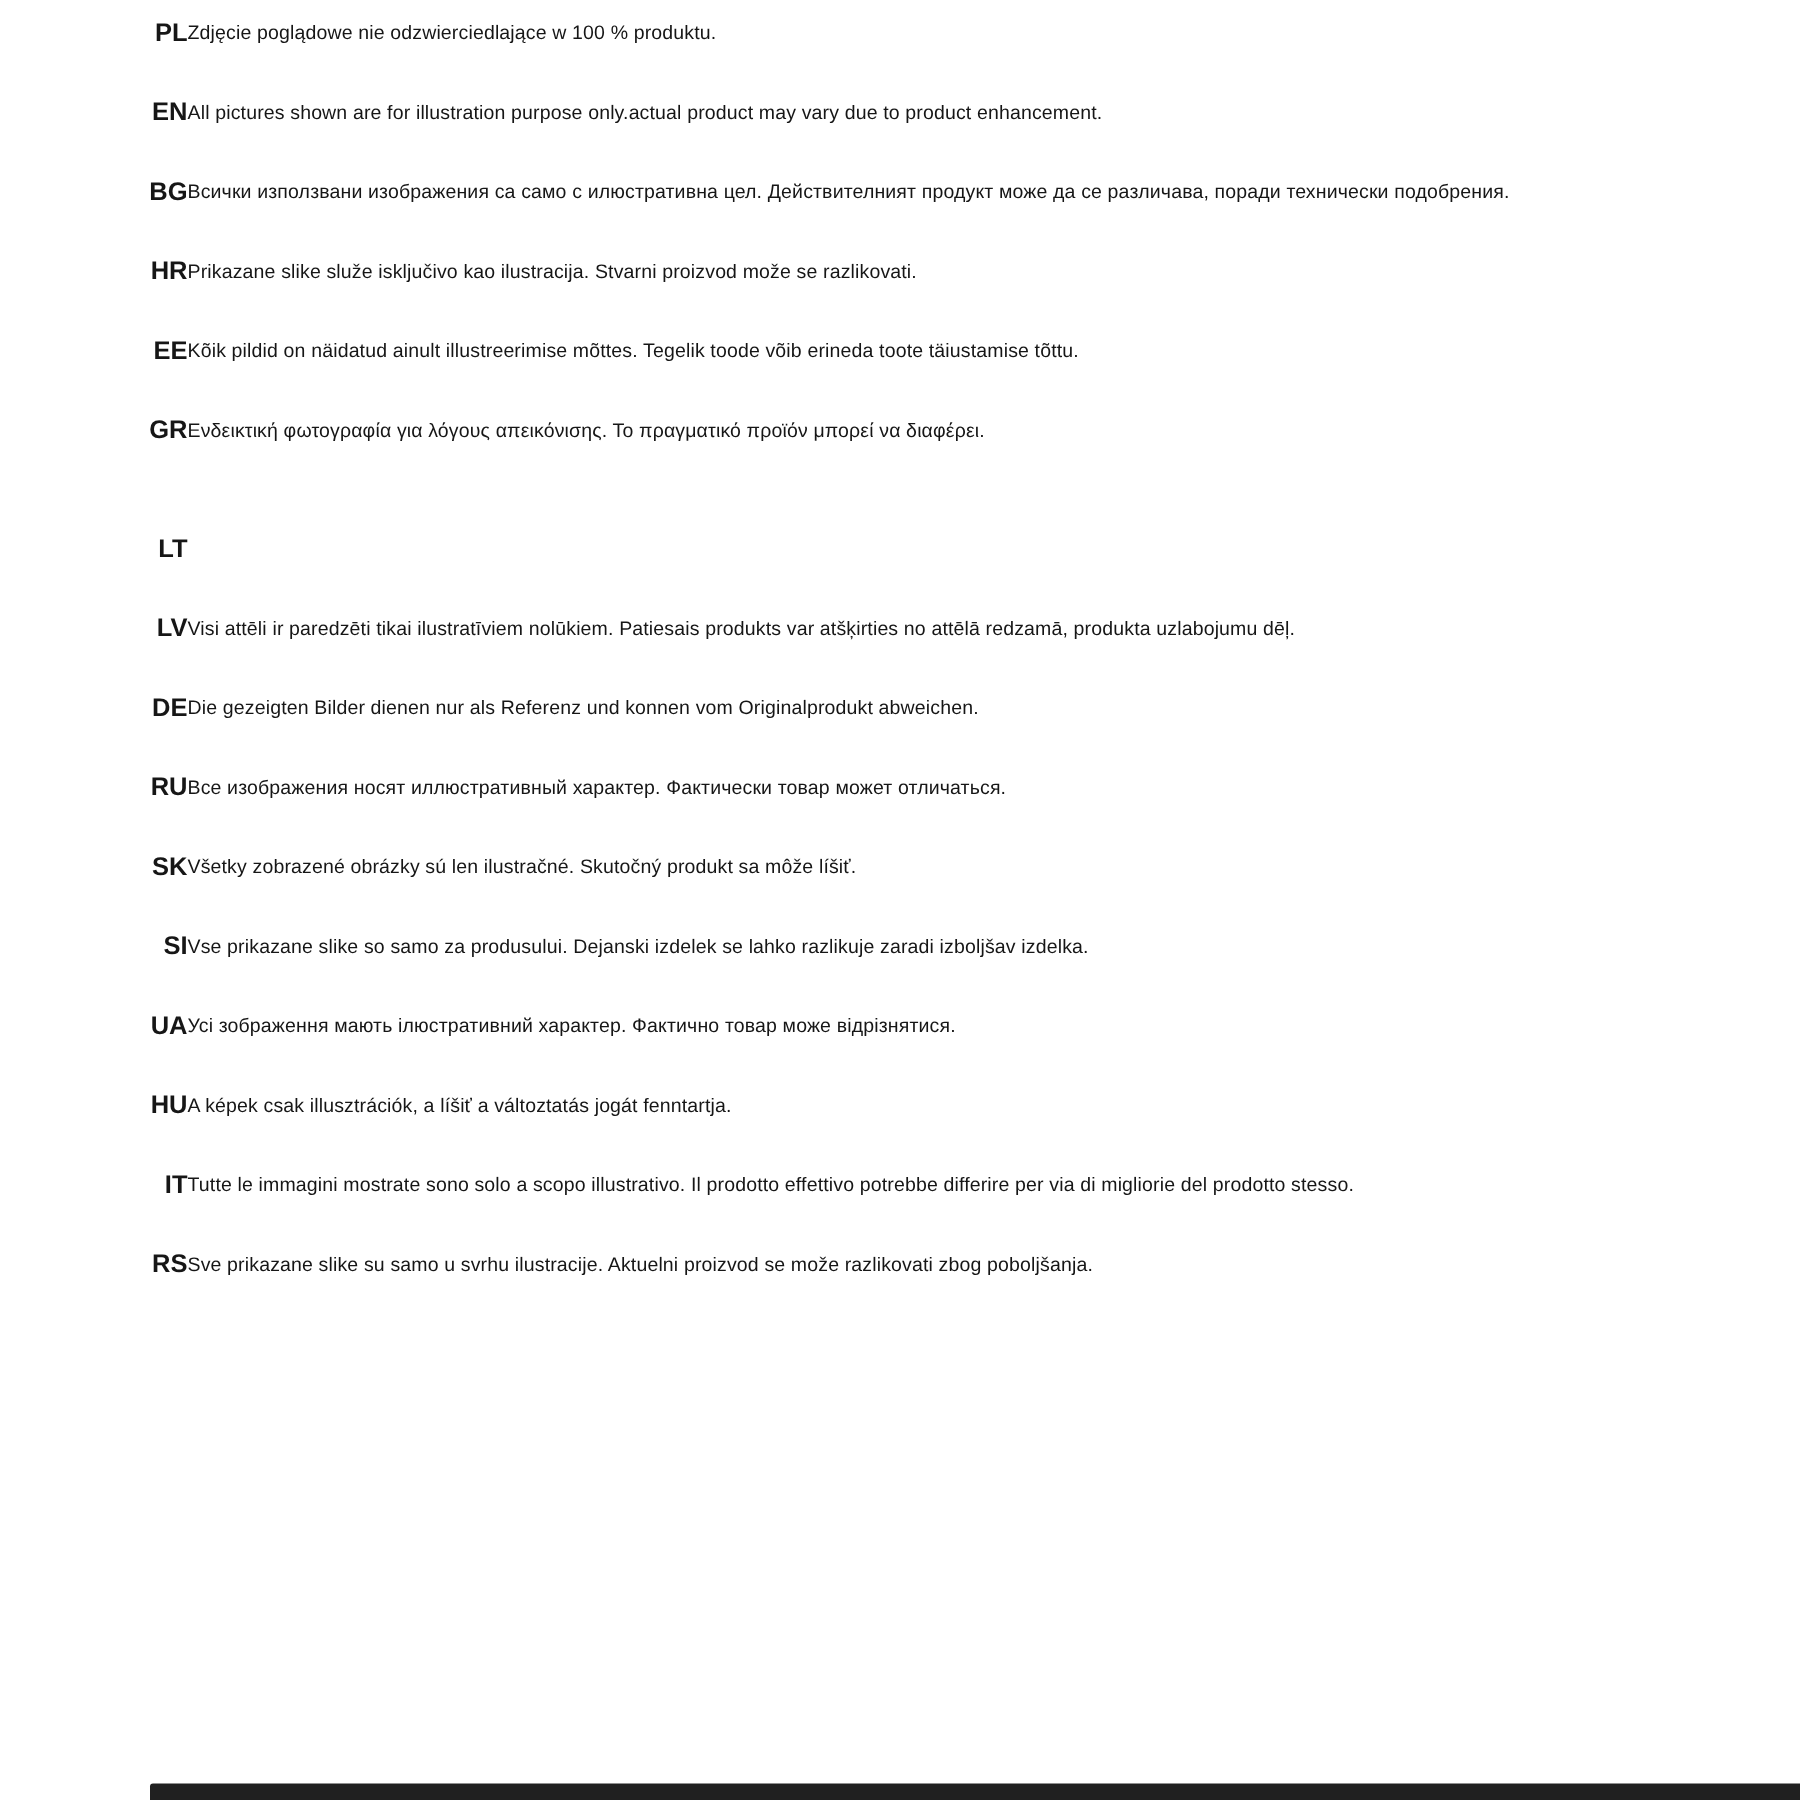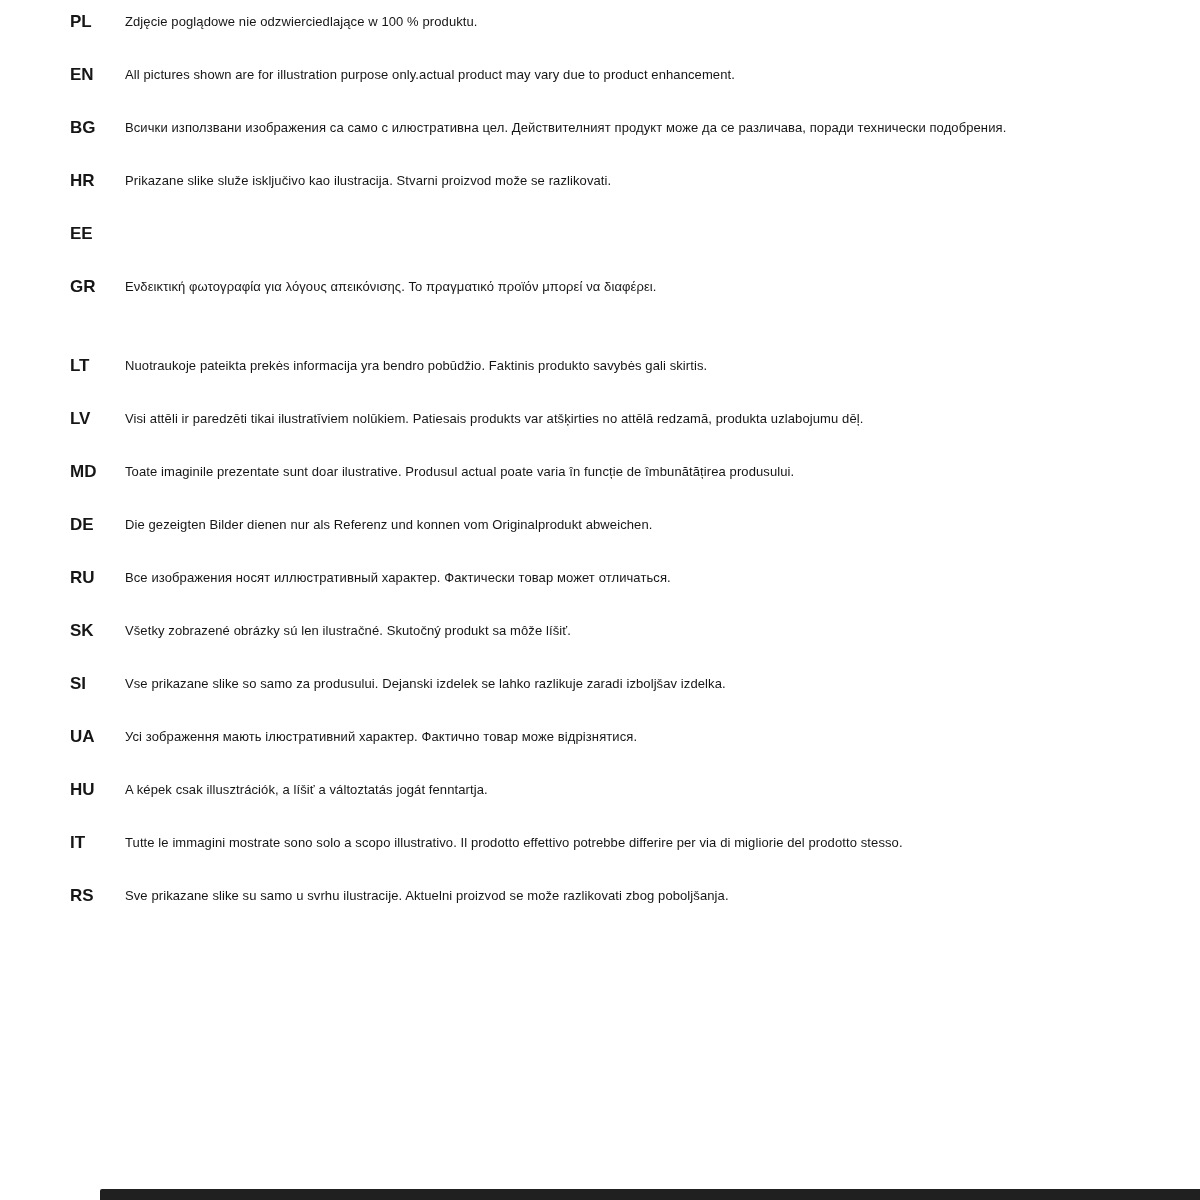--- a/index.html
+++ b/index.html
@@ -11,20 +11,21 @@
     position: relative;
     width: 1200px;
     height: 1200px;
     background: #ffffff;
     overflow: hidden;
     font-family: "Liberation Sans", sans-serif;
     color: #161616;
   }
   .list {
     padding: 8px 60px 0 70px;
+    text-align: right;
   }
   .row {
     display: flex;
     align-items: flex-start;
     margin-bottom: 26px;
   }
   
   .list .row:nth-child(6) {
     margin-bottom: 52px;
   }
@@ -74,41 +75,37 @@
     </div>
 
     <div class="row">
       <span class="code">HR</span>
       <span class="text">Prikazane slike služe isključivo kao ilustracija. Stvarni proizvod može se razlikovati.</span>
     </div>
 
 
     <div class="row">
       <span class="code">EE</span>
+      <span class="text">Kõik pildid on näidatud ainult illustreerimise mõttes. Tegelik toode võib erineda toote täiustamise tõttu.</span>
     </div>
 
     <div class="row">
       <span class="code">GR</span>
       <span class="text">Ενδεικτική φωτογραφία για λόγους απεικόνισης. Το πραγματικό προϊόν μπορεί να διαφέρει.</span>
     </div>
 
     <div class="row">
       <span class="code">LT</span>
-      <span class="text">Nuotraukoje pateikta prekės informacija yra bendro pobūdžio. Faktinis produkto savybės gali skirtis.</span>
     </div>
 
     <div class="row">
       <span class="code">LV</span>
       <span class="text">Visi attēli ir paredzēti tikai ilustratīviem nolūkiem. Patiesais produkts var atšķirties no attēlā redzamā, produkta uzlabojumu dēļ.</span>
     </div>
 
-    <div class="row">
-      <span class="code">MD</span>
-      <span class="text">Toate imaginile prezentate sunt doar ilustrative. Produsul actual poate varia în funcție de îmbunătățirea produsului.</span>
-    </div>
 
     <div class="row">
       <span class="code">DE</span>
       <span class="text">Die gezeigten Bilder dienen nur als Referenz und konnen vom Originalprodukt abweichen.</span>
     </div>
 
     <div class="row">
       <span class="code">RU</span>
       <span class="text">Все изображения носят иллюстративный характер. Фактически товар может отличаться.</span>
     </div>

